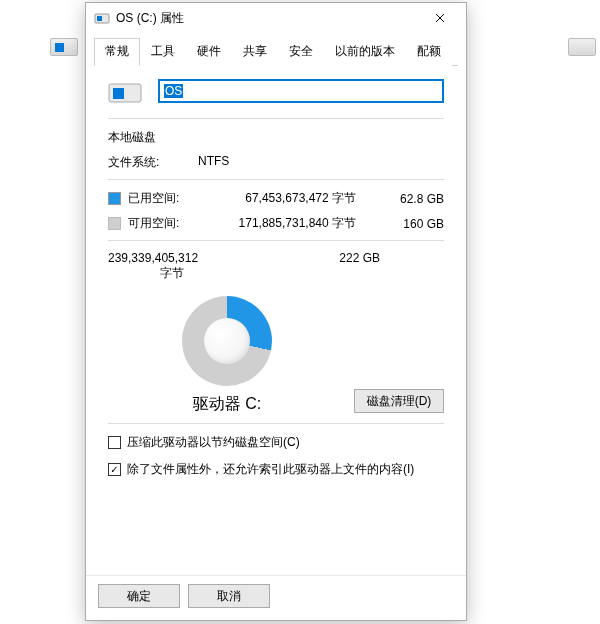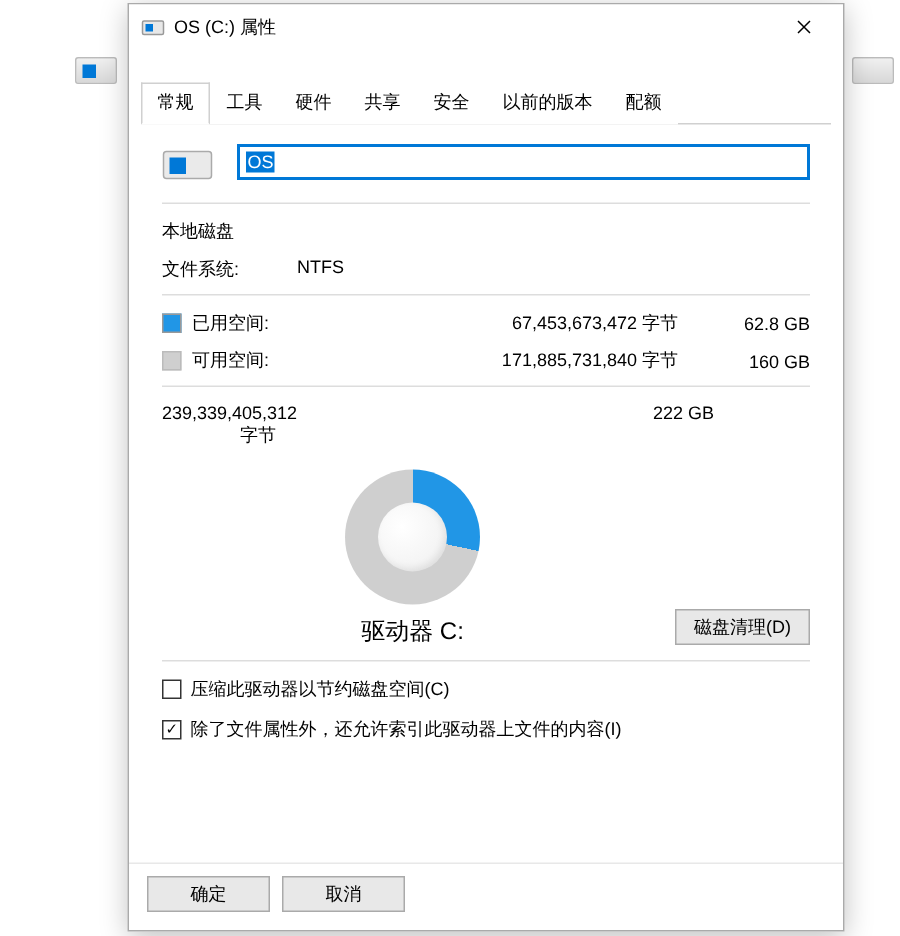--- a/index.html
+++ b/index.html
@@ -30,21 +30,21 @@
   .drive-shape.win::after {
     content:"";
     position:absolute; left:4px; top:4px;
     width:9px; height:9px;
     background:#0078d7;
   }
   .dialog {
     position: absolute;
     left: 85px;
     top: 2px;
-    width: 478px;
+    width: 382px;
     height: 619px;
     background: #fff;
     border: 1px solid #aaa;
     box-shadow: 0 4px 18px rgba(0,0,0,0.25);
     display: flex;
     flex-direction: column;
   }
   .titlebar {
     height: 30px;
     display: flex;
@@ -68,21 +68,20 @@
   .tab {
     padding: 4px 10px 5px 10px;
     font-size: 12px;
     color:#000;
     border: 1px solid transparent;
     border-bottom: none;
     position: relative;
     top: 1px;
     background:#fff;
     cursor: default;
-    margin-top: 17px;
   }
   .tab.active {
     border-color:#d0d0d0;
     background:#fff;
     top:1px;
     border-bottom:1px solid #fff;
   }
   .content {
     flex:1;
     padding: 12px 22px 8px 22px;

